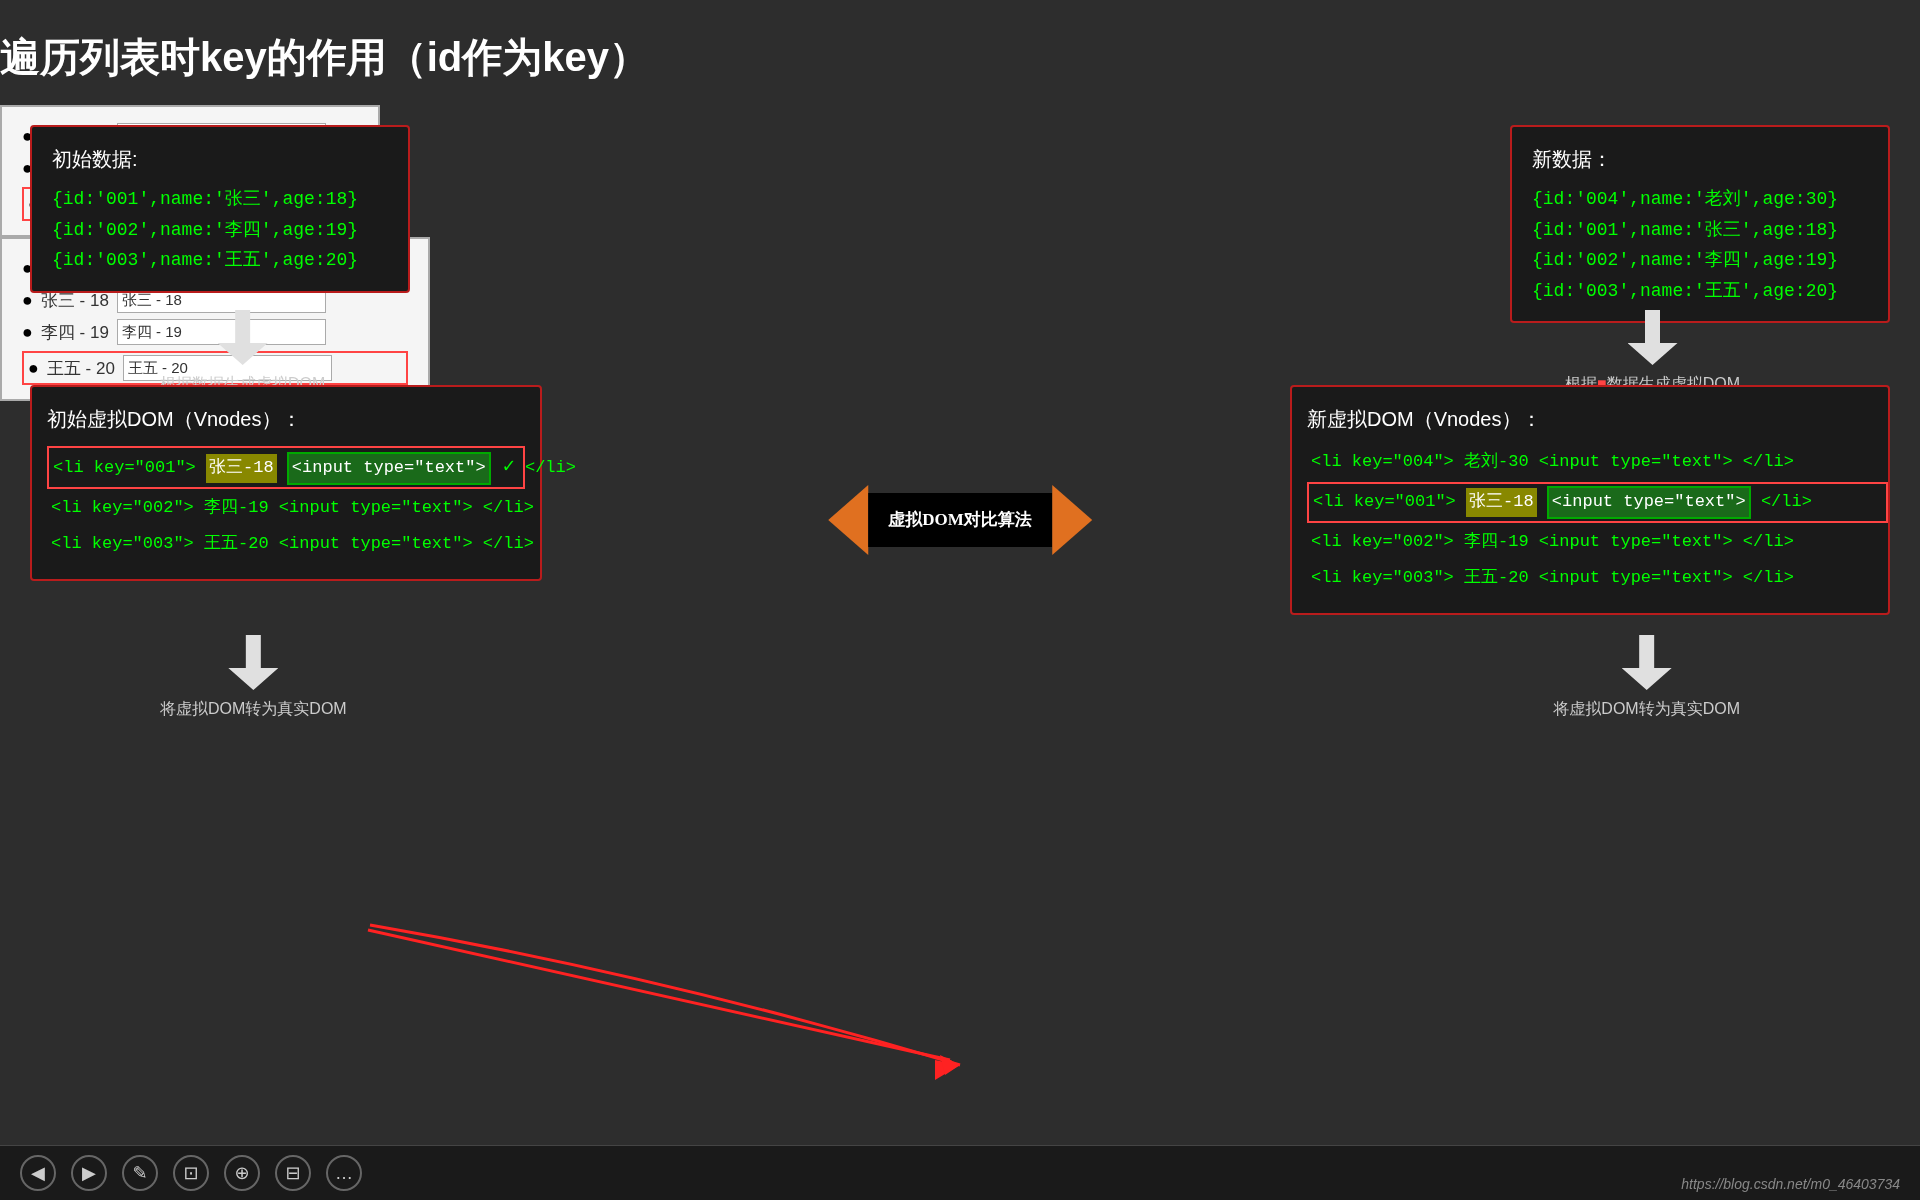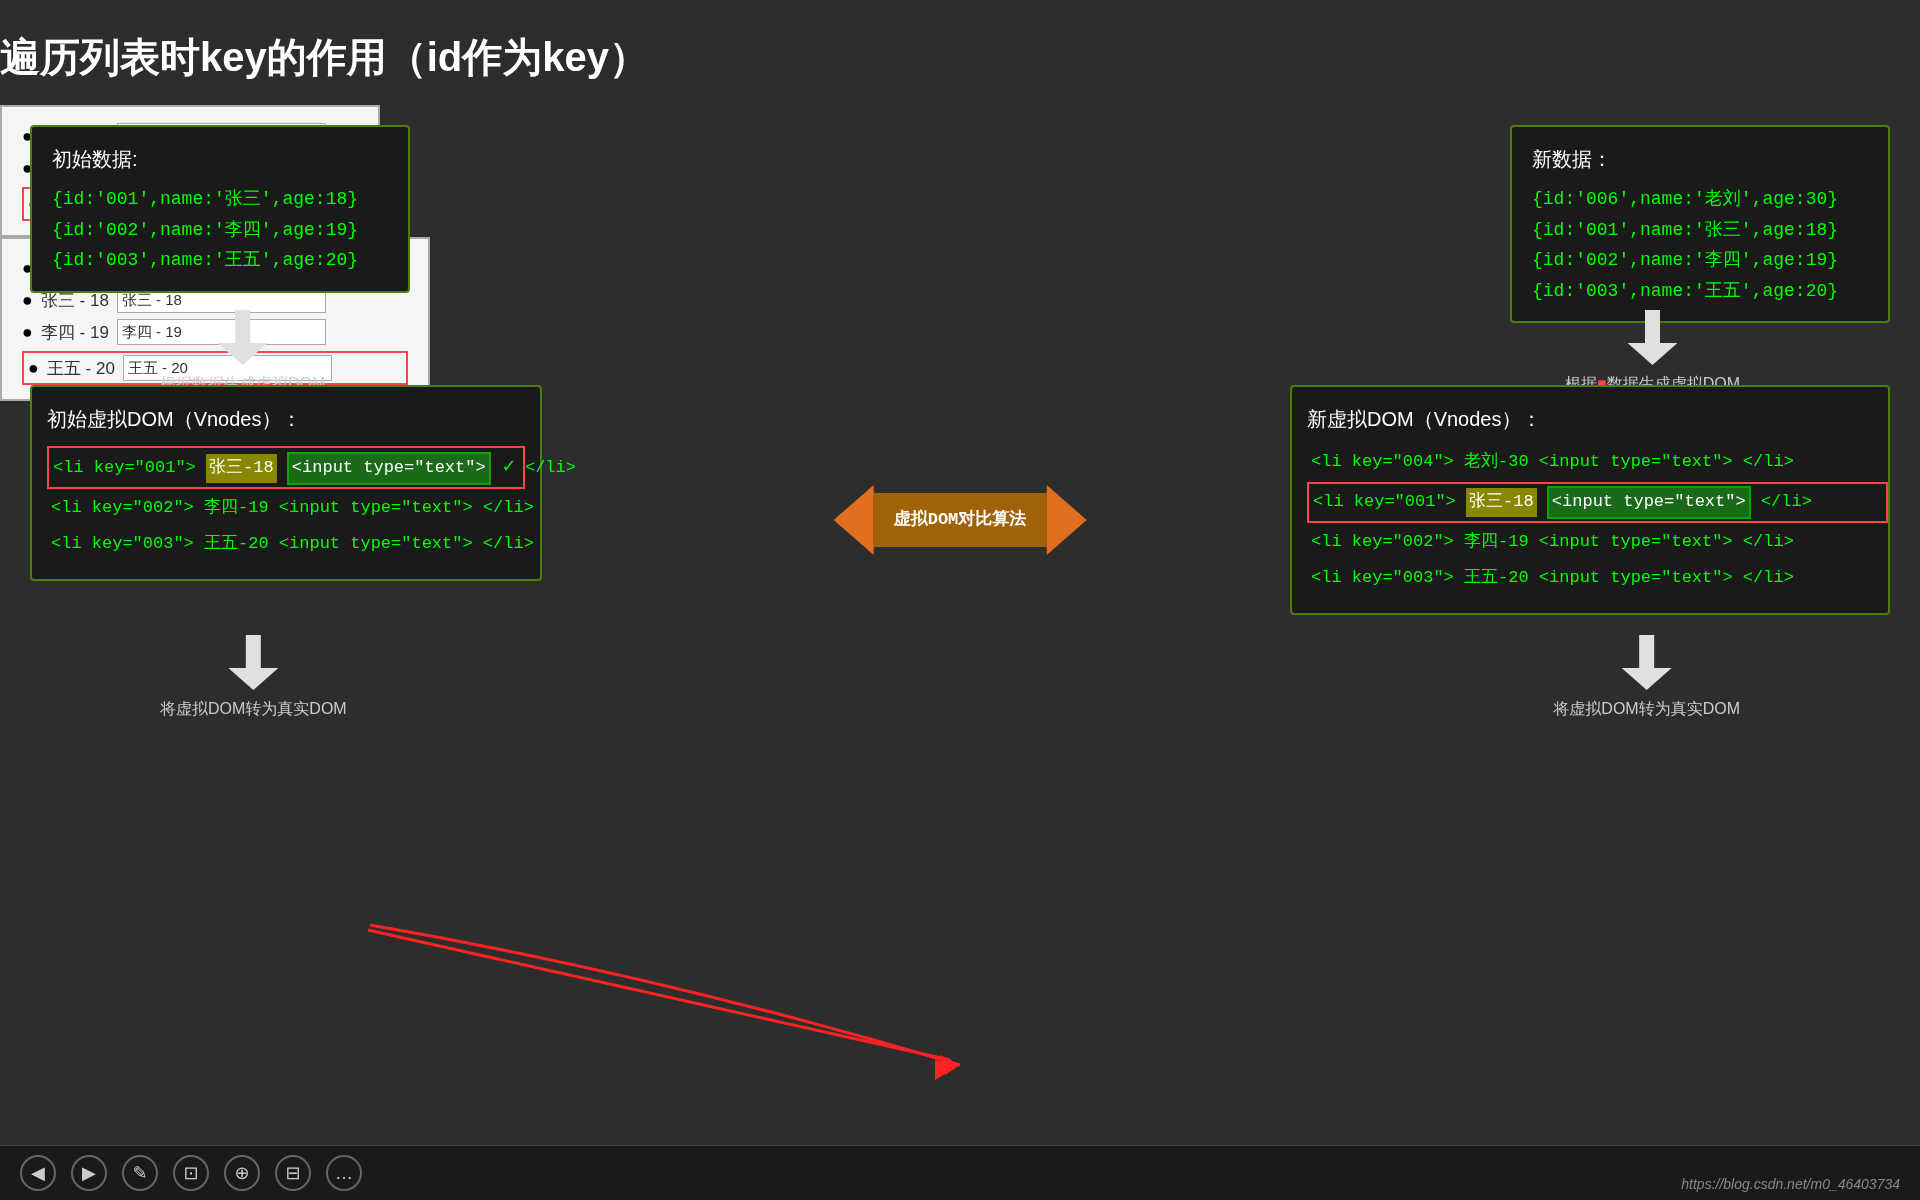--- a/index.html
+++ b/index.html
@@ -25,21 +25,21 @@
     .content-area {
       position: relative;
       width: 100%;
       height: calc(100% - 100px);
     }
 
     
     .data-box {
       position: absolute;
       background: #1a1a1a;
-      border: 2px solid #4d7c0f;
+      border: 2px solid #b91c1c;
       border-radius: 4px;
       padding: 15px 20px;
       font-size: 18px;
       line-height: 1.7;
       color: #00ff00;
       font-family: 'Courier New', monospace;
     }
 
     .data-box .box-title {
       color: #ffffff;
@@ -221,21 +221,21 @@
 
   <div class="data-box box-init-data">
     <div class="box-title">初始数据:</div>
     <div>{id:'001',name:'张三',age:18}</div>
     <div>{id:'002',name:'李四',age:19}</div>
     <div>{id:'003',name:'王五',age:20}</div>
   </div>
 
   <div class="data-box box-new-data">
     <div class="box-title">新数据：</div>
-    <div>{id:'006',name:'老刘',age:30}</div>
+    <div>{id:'004',name:'老刘',age:30}</div>
     <div>{id:'001',name:'张三',age:18}</div>
     <div>{id:'002',name:'李四',age:19}</div>
     <div>{id:'003',name:'王五',age:20}</div>
   </div>
 
   <div style="position:absolute; left:160px; top:205px; display:flex; flex-direction:column; align-items:center; gap:4px;">
     <div style="width:50px; height:55px; background:#e0e0e0; clip-path: polygon(35% 0%, 65% 0%, 65% 60%, 100% 60%, 50% 100%, 0% 60%, 35% 60%);"></div>
     <span style="color:#ccc; font-family:'Microsoft YaHei',sans-serif; font-size:16px; white-space:nowrap; margin-top:5px;">根据数据生成虚拟DOM</span>
   </div>
 
@@ -260,21 +260,21 @@
 
     <div class="vdom-line vdom-line-highlight">
       <span style="color:#00ff00;">&lt;li key="001"&gt; </span><span class="text-yellow-box">张三-18</span> <span class="text-input-box">&lt;input type="text"&gt;</span><span style="color:#00ff00;"> &lt;/li&gt;</span>
     </div>
     <div class="vdom-line" style="color:#00ff00;">&lt;li key="002"&gt; 李四-19 &lt;input type="text"&gt; &lt;/li&gt;</div>
     <div class="vdom-line" style="color:#00ff00;">&lt;li key="003"&gt; 王五-20 &lt;input type="text"&gt; &lt;/li&gt;</div>
   </div>
 
   <div style="position:absolute; left:50%; top:380px; transform:translateX(-50%); display:flex; align-items:center; gap:0;">
     <div style="width:0; height:0; border-top:35px solid transparent; border-bottom:35px solid transparent; border-right:40px solid #e07020;"></div>
-    <div style="background:#a16207; color:white; font-family:Liberation Mono, monospace; font-size:17px; font-weight:bold; padding:15px 20px; text-align:center; min-width:150px; line-height:1.4;">虚拟DOM对比算法</div>
+    <div style="background:#000000; color:white; font-family:Liberation Serif, serif; font-size:17px; font-weight:bold; padding:15px 20px; text-align:center; min-width:150px; line-height:1.4;">虚拟DOM对比算法</div>
     <div style="width:0; height:0; border-top:35px solid transparent; border-bottom:35px solid transparent; border-left:40px solid #e07020;"></div>
   </div>
 
   <div style="position:absolute; left:160px; top:530px; display:flex; flex-direction:column; align-items:center; gap:4px;">
     <div style="width:50px; height:55px; background:#e0e0e0; clip-path: polygon(35% 0%, 65% 0%, 65% 60%, 100% 60%, 50% 100%, 0% 60%, 35% 60%);"></div>
     <span style="color:#ccc; font-family:'Microsoft YaHei',sans-serif; font-size:16px; white-space:nowrap; margin-top:5px;">将虚拟DOM转为真实DOM</span>
   </div>
 
   <div style="position:absolute; right:180px; top:530px; display:flex; flex-direction:column; align-items:center; gap:4px;">
     <div style="width:50px; height:55px; background:#e0e0e0; clip-path: polygon(35% 0%, 65% 0%, 65% 60%, 100% 60%, 50% 100%, 0% 60%, 35% 60%);"></div>

